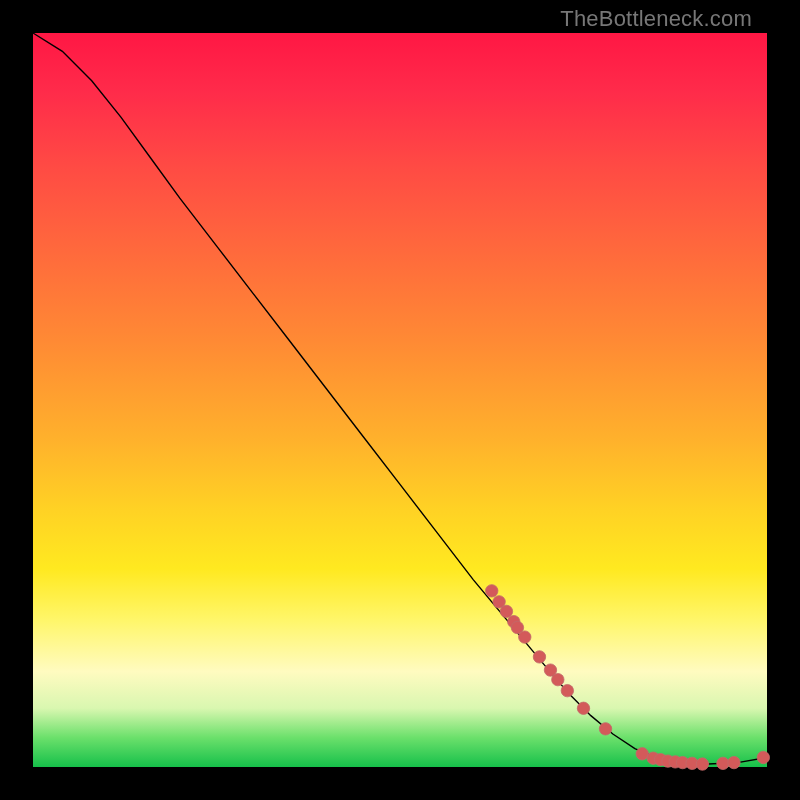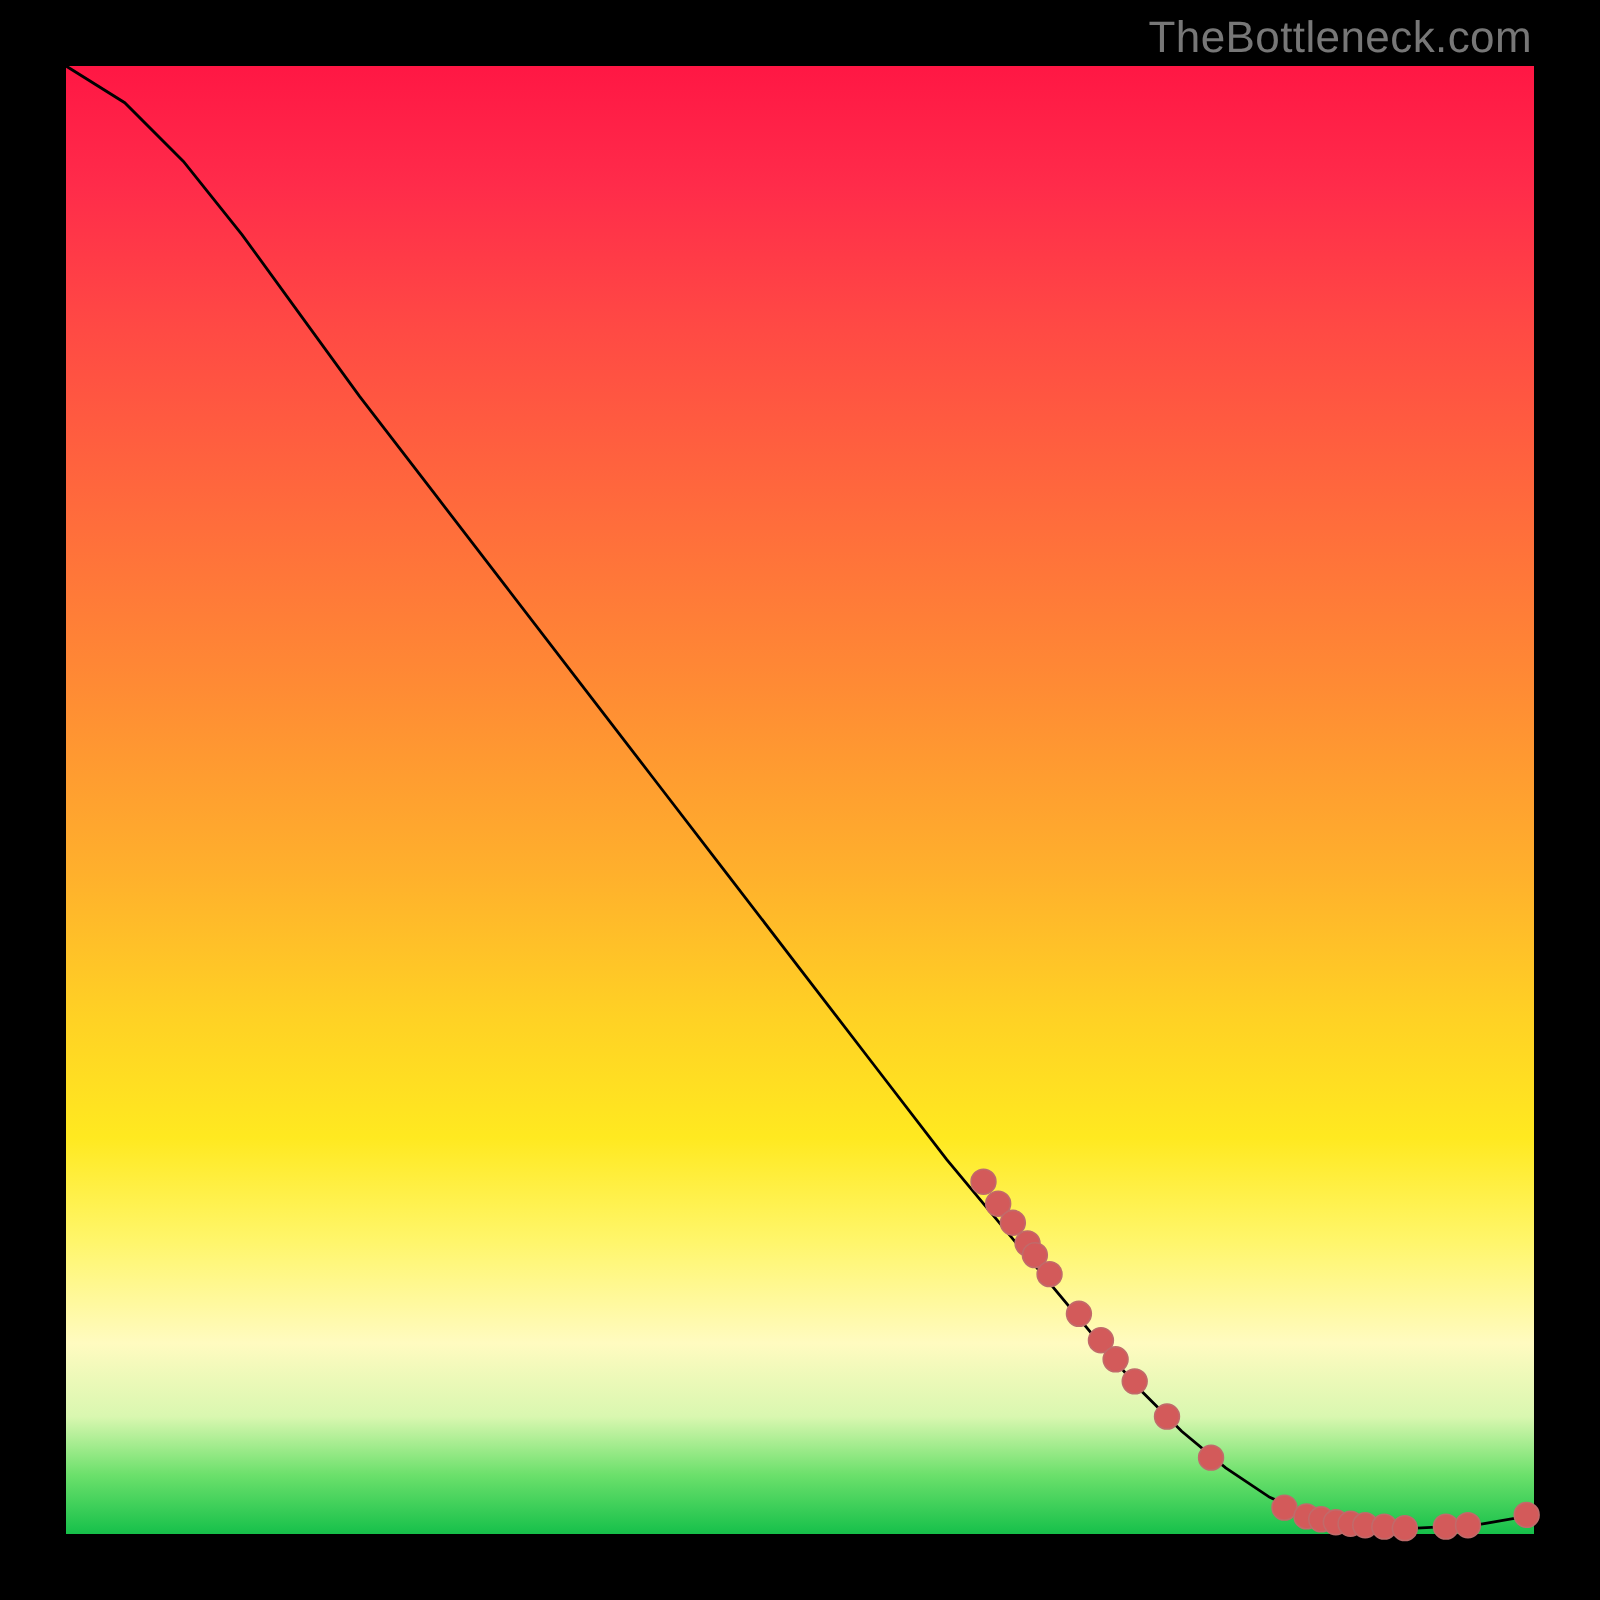--- a/index.html
+++ b/index.html
@@ -37,21 +37,21 @@
       #fff66a 80%,
       #fffbc0 87%,
       #d9f7b0 92%,
       #6be06b 96%,
       #16c04a 100%
     );
   }
   .watermark {
     position: absolute;
     top: 6px;
-    right: 34px;
+    right: 48px;
     color: #777;
     font-size: 22px;
     letter-spacing: 0.2px;
     font-weight: 400;
     user-select: none;
   }
   svg.overlay {
     position: absolute;
     left: 33px;
     top: 33px;

